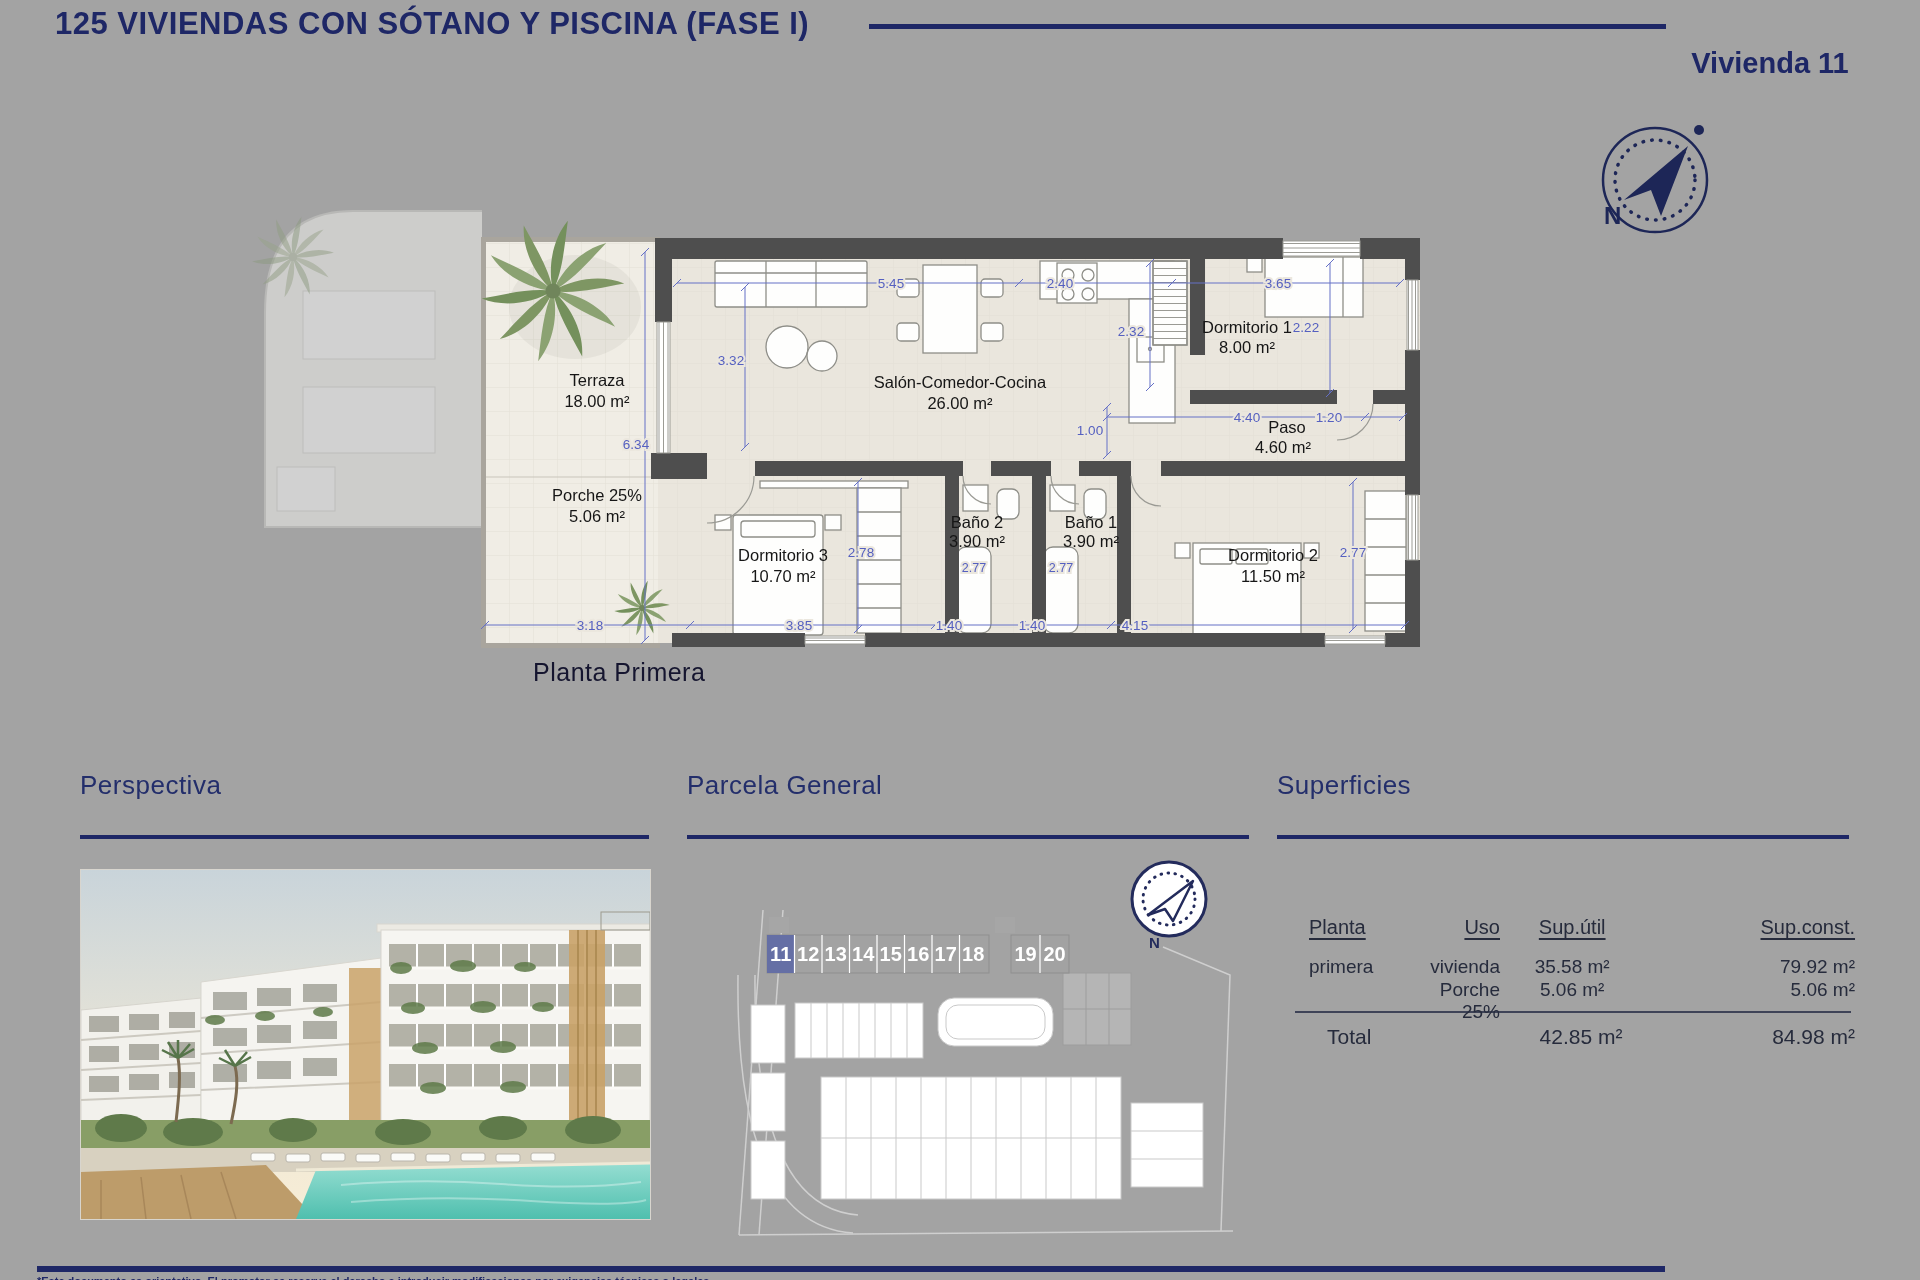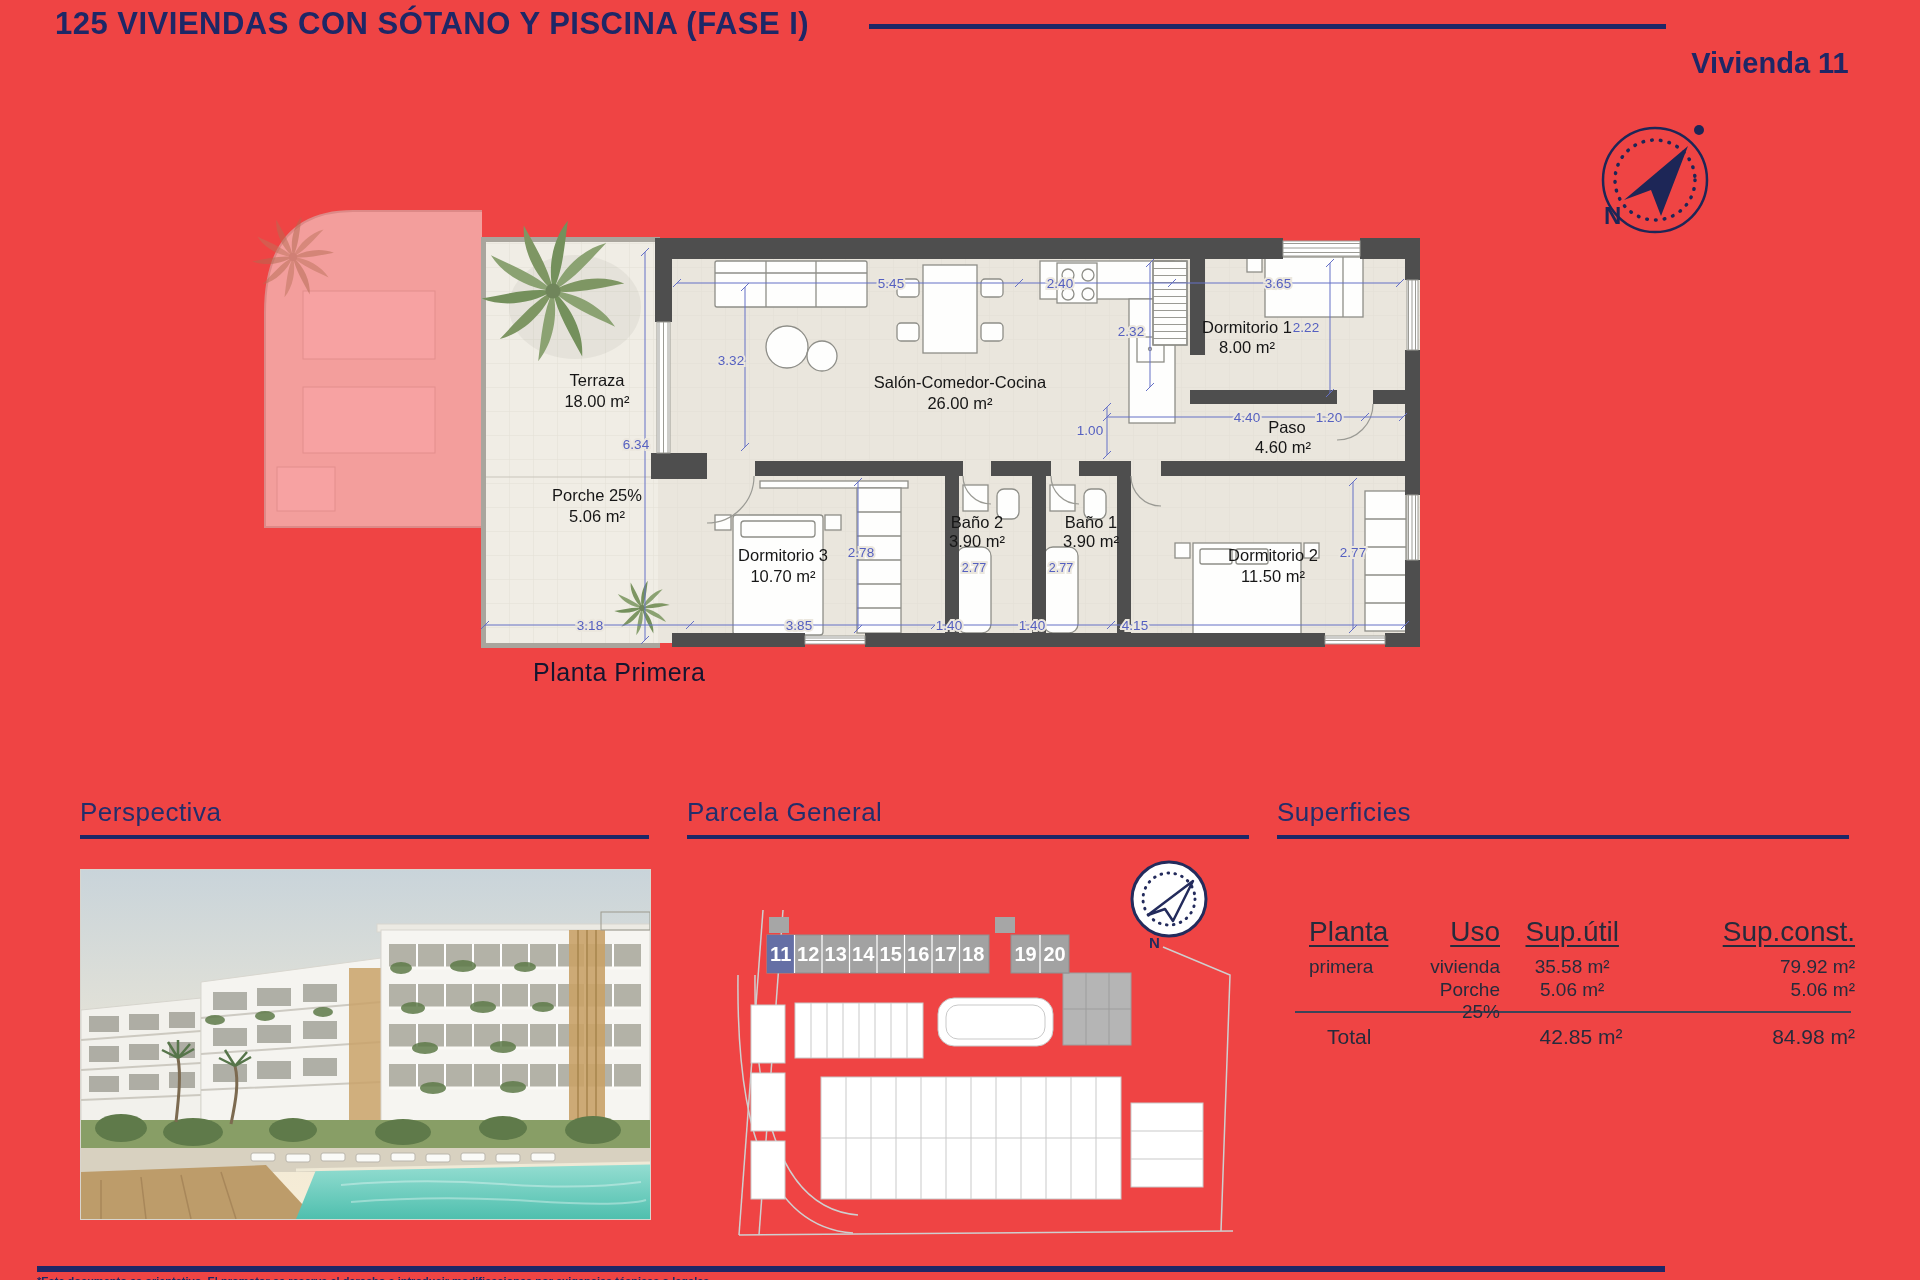--- a/index.html
+++ b/index.html
@@ -1,39 +1,39 @@
 <!DOCTYPE html>
 <html><head>
 <meta charset="utf-8">
 <style>
   html,body{margin:0;padding:0;background:#e9e9e9;}
-  .page{position:relative;width:1920px;height:1280px;background:#ef4444;overflow:hidden;
+  .page{position:relative;width:1920px;height:1280px;background:#a3a3a3;overflow:hidden;
         font-family:"Liberation Sans",sans-serif;color:#222;}
   
   .title{position:absolute;left:55px;top:6px;font-size:31px;font-weight:700;letter-spacing:.5px;color:#1e2766;}
   .hdr-line{position:absolute;left:869px;top:24px;width:797px;height:5px;background:#1e2766;}
   .unit-lbl{position:absolute;left:1678px;top:8px;width:184px;text-align:center;font-size:29px;font-weight:700;color:#1e2766;margin-top:39px;}
   
   .plan-svg{position:absolute;left:245px;top:195px;width:1180px;height:475px;}
   svg{font-family:"Liberation Sans",sans-serif;}
   .plan-caption{position:absolute;left:533px;top:658px;font-size:25px;letter-spacing:.5px;color:#15152f;}
   .compass-top{position:absolute;left:1596px;top:118px;width:120px;height:120px;}
   
-  .sec-h{position:absolute;top:797px;font-size:26px;letter-spacing:.5px;color:#232e6b;}
+  .sec-h{position:absolute;top:770px;font-size:26px;letter-spacing:.5px;color:#232e6b;}
   .sec-u{position:absolute;top:835px;height:4px;background:#1e2766;}
   .persp-svg{position:absolute;left:80px;top:869px;width:569px;height:349px;border:1px solid #d8d5ce;}
   .parcela-svg{position:absolute;left:733px;top:855px;width:510px;height:390px;}
   
   .sup{position:absolute;left:1295px;top:916px;width:560px;color:#262b3c;}
   .sup-row{display:flex;align-items:baseline;}
   .c1{width:105px;padding-left:14px;text-align:left;}
   .c2{width:100px;text-align:right;}
   .c3{width:155px;text-align:center;}
   .c4{width:196px;text-align:right;padding-left:28px;}
-  .sup-head{font-size:28px;height:40px;}
+  .sup-head{font-size:20px;height:40px;}
   .sup-head span span{text-decoration:underline;text-underline-offset:4px;}
   .sup-data{font-size:19px;height:23px;}
   .sup-sep{margin-top:9px;border-top:2px solid #3e4357;width:556px;}
   .sup-total{margin-top:12px;font-size:21px;}
   .sup-total .c1{padding-left:32px;}
   
   .foot-bar{position:absolute;left:37px;top:1266px;width:1628px;height:6px;background:#1e2766;}
   .foot-txt{position:absolute;left:37px;top:1275px;font-size:11px;font-weight:700;color:#1e2766;white-space:nowrap;}
 </style>
 </head>

